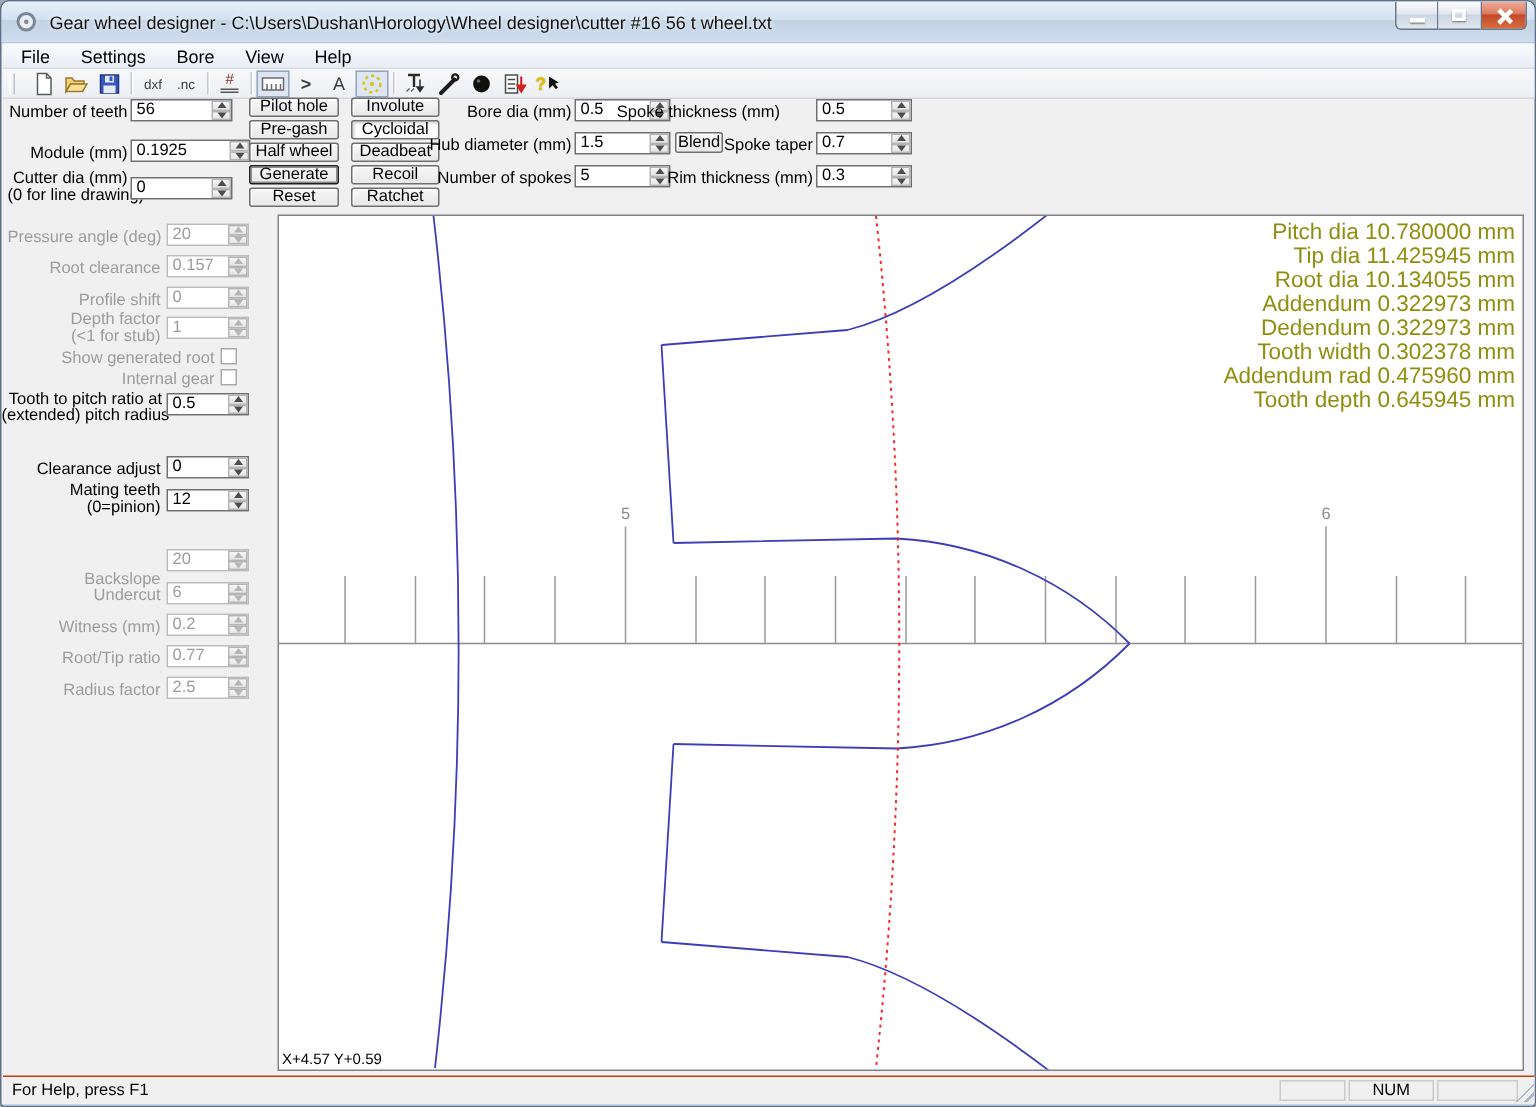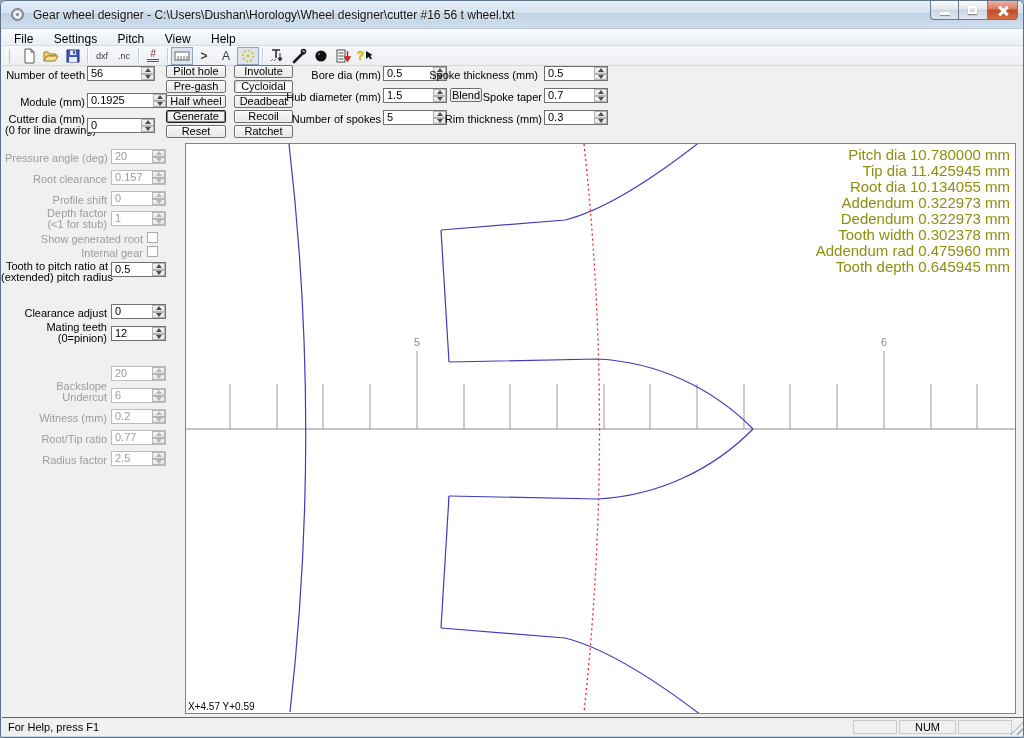--- a/index.html
+++ b/index.html
@@ -83,21 +83,21 @@
       </div>
     <div id="btn-close" class="capbtn">
       <span class="xbar x1"></span>
       <span class="xbar x2"></span>
     </div>
   </div>
 
   <div id="menubar">
     <span class="menu-item">File</span>
     <span class="menu-item">Settings</span>
-    <span class="menu-item">Pitch</span>
+    <span class="menu-item">Bore</span>
     <span class="menu-item">View</span>
     <span class="menu-item">Help</span>
   </div>
 
   <div id="toolbar">
     <div id="tb-grip"></div>
     <div class="tbtn">
       <svg width="16" height="16">
           <path d="M4 1 h6 l3 3 v11 h-9 z" fill="#fff" stroke="#5a5a5a"></path>
           <path d="M10 1 v3 h3" fill="none" stroke="#5a5a5a"></path>
@@ -266,21 +266,21 @@
     <div class="spin-btns">
         <div class="su">
           <i class="tu"></i>
         </div>
         <div class="sd">
           <i class="td"></i>
         </div>
       </div>
   </div>
   <div class="pbtn" style="left:449px;top:87px;width:32px;height:14px;">Blend</div>
-  <div class="lbl" style="left:426px;top:69px;width:111px;">Spoke thickness (mm)</div>
+  <div class="lbl" style="left:408px;top:69px;width:111px;">Spoke thickness (mm)</div>
   <div class="spin" style="left:543px;top:65px;width:64px;">
     <div class="spin-val">0.5</div>
     <div class="spin-btns">
         <div class="su">
           <i class="tu"></i>
         </div>
         <div class="sd">
           <i class="td"></i>
         </div>
       </div>

